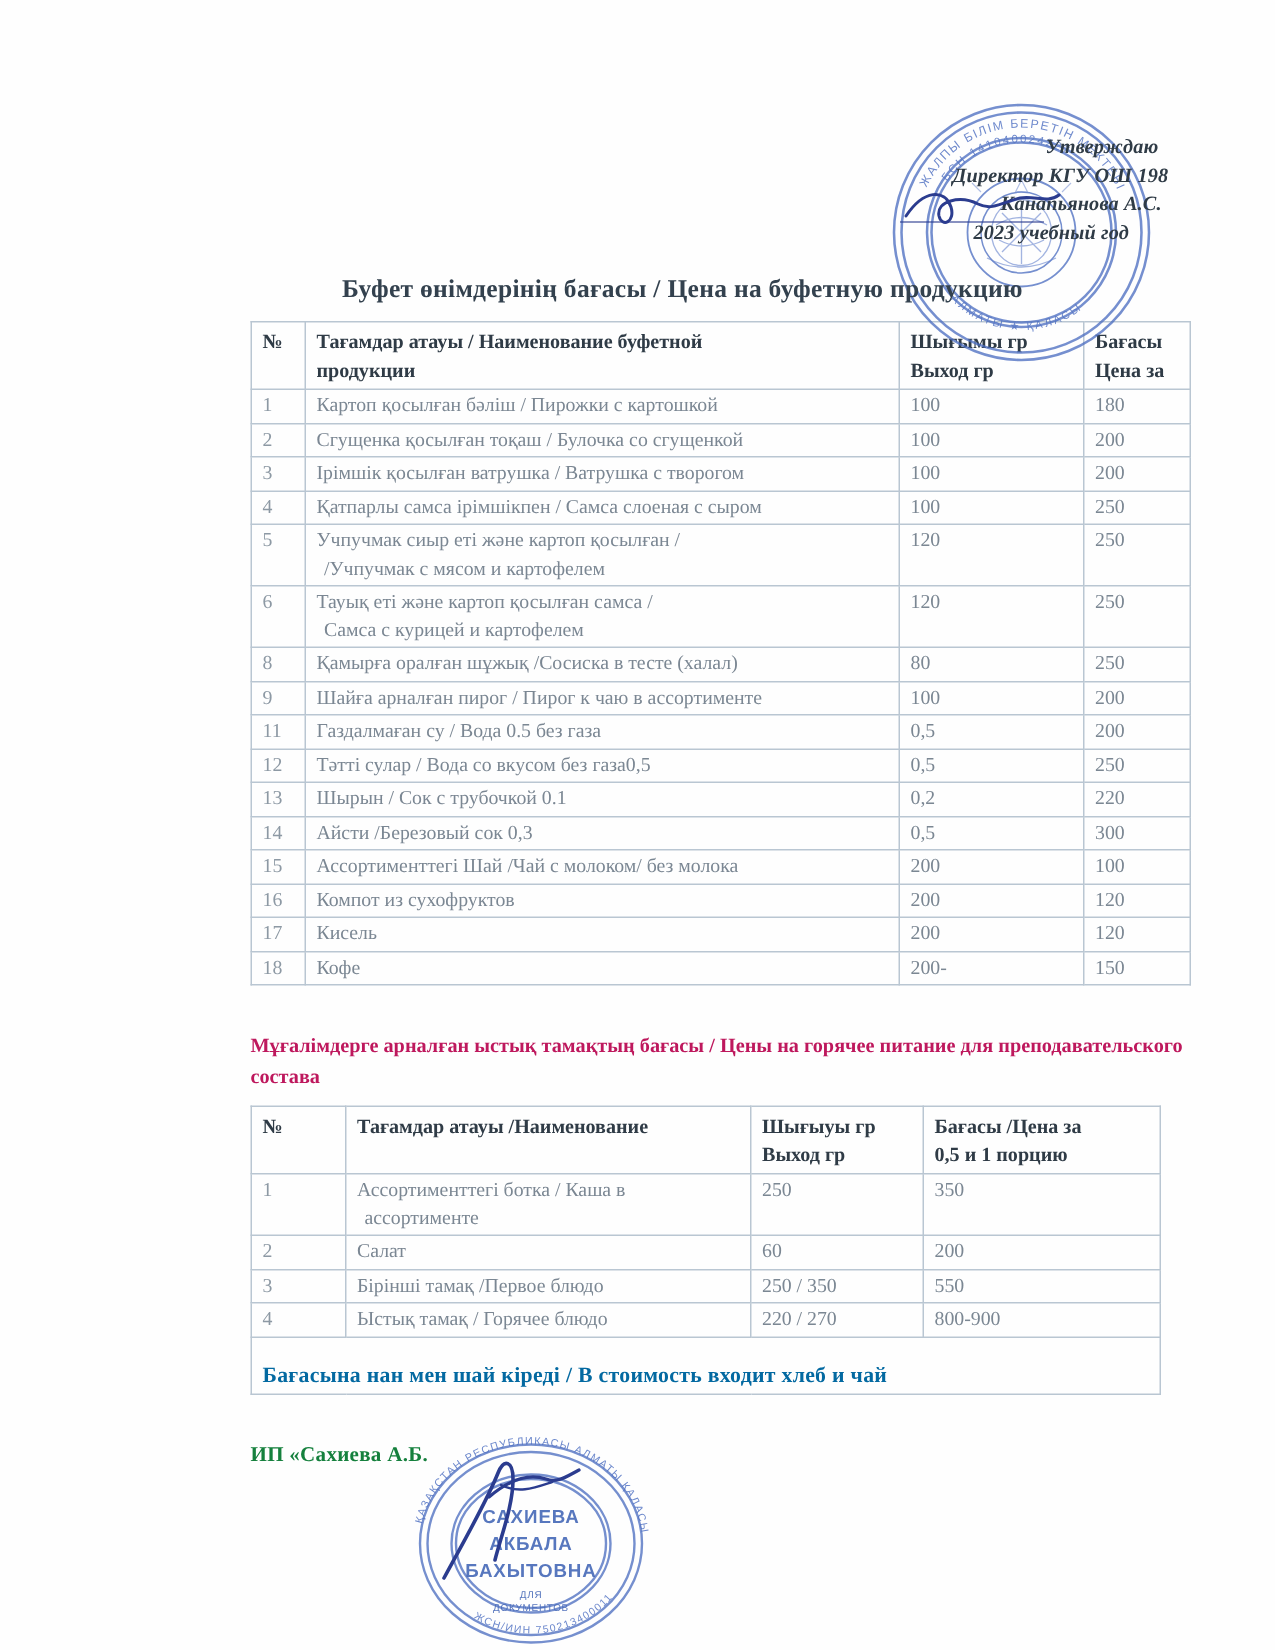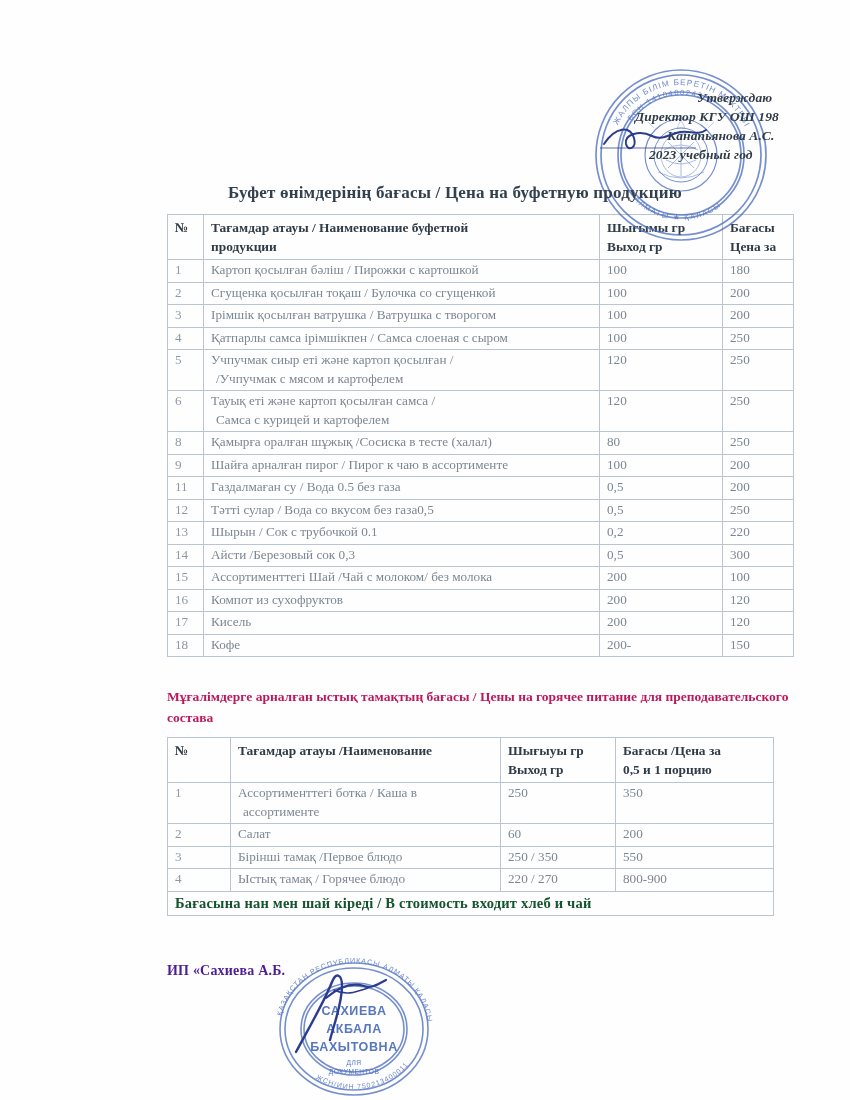--- a/index.html
+++ b/index.html
@@ -120,40 +120,40 @@
   #buffet-table col.c-out  { width: 123px; }
   #buffet-table col.c-price{ width: 71px; }
 
   #staff-table { left: 167px; top: 737px; width: 606px; }
   #staff-table col.c-no   { width: 63px; }
   #staff-table col.c-name { width: 270px; }
   #staff-table col.c-out  { width: 115px; }
   #staff-table col.c-price{ width: 158px; }
 
   #staff-table tfoot td {
-    color: #14532d;
+    color: #0369a1;
     font-weight: bold;
     font-size: 14.5px;
     text-align: left;
-    padding-top: 2px;
+    padding-top: 16px;
     padding-bottom: 3px;
     letter-spacing: .2px;
   }
 
   .cell-lines span { display: block; }
   .cell-lines span.indent { padding-left: 5px; }
 
   
   .footer-entity {
     position: absolute;
     left: 167px;
     top: 963px;
     font-size: 14px;
     font-weight: bold;
-    color: #4c1d95;
+    color: #15803d;
     letter-spacing: .2px;
     z-index: 4;
   }
   .stamp-oval {
     position: absolute;
     left: 268px;
     top: 955px;
     width: 172px;
     height: 148px;
     z-index: 3;

